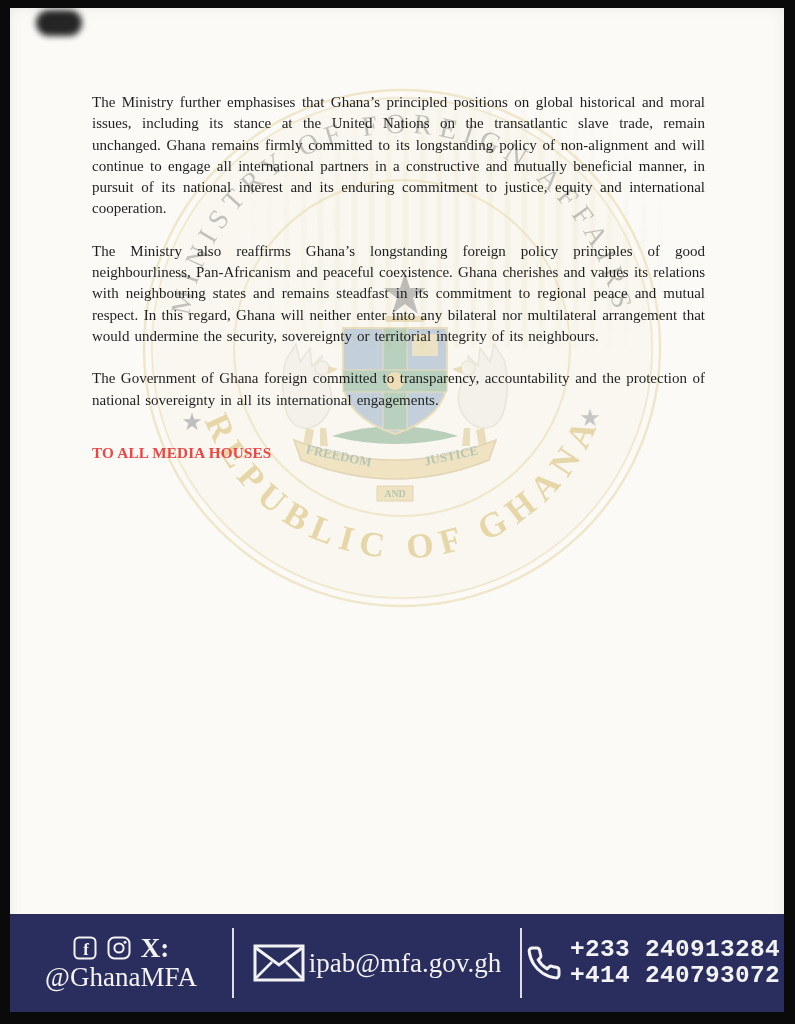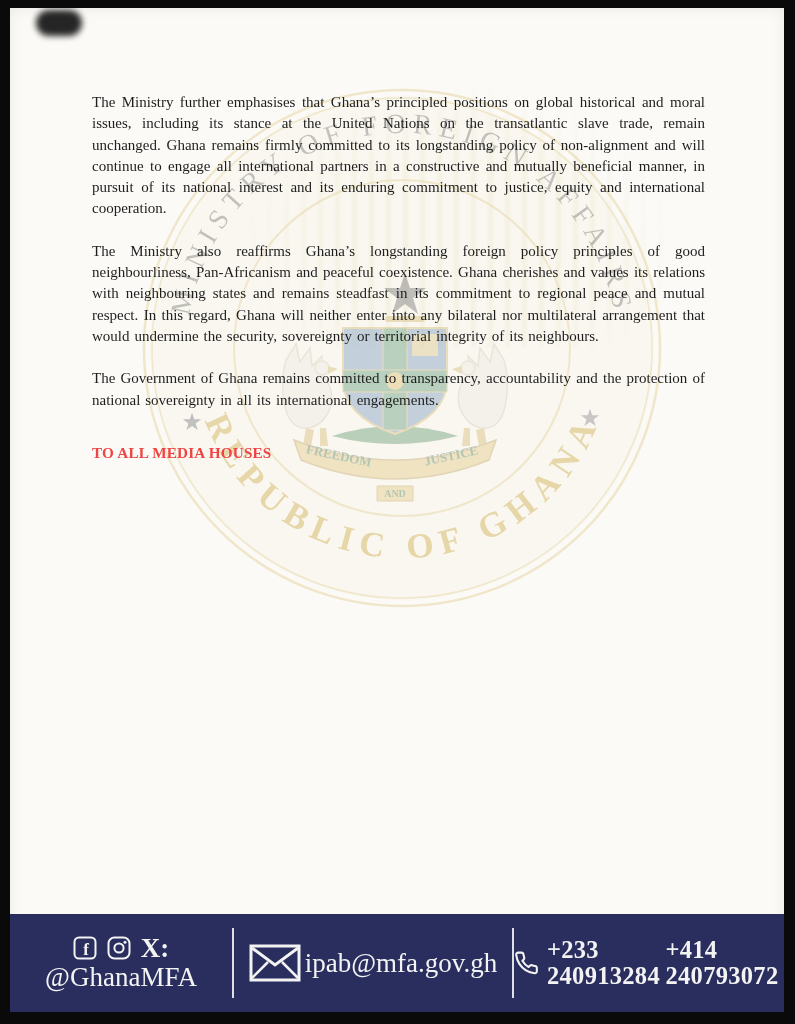--- a/index.html
+++ b/index.html
@@ -57,21 +57,21 @@
     color:#f3f3f3;
   }
   .f-social{flex:0 0 222px;display:flex;flex-direction:column;align-items:center;justify-content:center;gap:1px;}
   .icons-row{display:flex;align-items:center;gap:10px;}
   .x-label{font-size:27px;font-weight:bold;line-height:1;}
   .handle{font-size:27px;line-height:1.05;}
   .divider{width:2px;height:70px;background:#ffffff;opacity:.85;flex:0 0 auto;}
   .f-email{flex:1 1 auto;display:flex;align-items:center;justify-content:center;gap:4px;}
   .email-text{font-size:27px;}
   .f-phone{flex:0 0 262px;display:flex;align-items:center;justify-content:center;gap:8px;}
-  .phone-nums{display:flex;flex-direction:row;font-weight:bold;font-size:24.5px;line-height:1.06;letter-spacing:.3px;}
+  .phone-nums{display:flex;flex-direction:column;font-weight:bold;font-size:24.5px;line-height:1.06;letter-spacing:.3px;font-family:Liberation Mono, monospace;}
   svg{display:block;}
 </style>
 </head>
 <body>
 
 <div class="sheet">
 
   <div class="wheat-tint"></div>
 
   <svg class="seal" viewBox="0 0 520 520" aria-hidden="true">
@@ -132,21 +132,21 @@
         <text font-size="10" text-anchor="middle" x="253" y="409">AND</text>
       </g>
     </g>
   </svg>
 
   <div class="smudge"></div>
 
   <div class="doc-text">
     <p>The Ministry further emphasises that Ghana’s principled positions on global historical and moral issues, including its stance at the United Nations on the transatlantic slave trade, remain unchanged. Ghana remains firmly committed to its longstanding policy of non-alignment and will continue to engage all international partners in a constructive and mutually beneficial manner, in pursuit of its national interest and its enduring commitment to justice, equity and international cooperation.</p>
     <p>The Ministry also reaffirms Ghana’s longstanding foreign policy principles of good neighbourliness, Pan-Africanism and peaceful coexistence. Ghana cherishes and values its relations with neighbouring states and remains steadfast in its commitment to regional peace and mutual respect. In this regard, Ghana will neither enter into any bilateral nor multilateral arrangement that would undermine the security, sovereignty or territorial integrity of its neighbours.</p>
-    <p>The Government of Ghana remains committed to transparency, accountability and the protection of national sovereignty in all its international engagements.</p>
+    <p>The Government of Ghana foreign committed to transparency, accountability and the protection of national sovereignty in all its international engagements.</p>
     <div class="dist-heading">TO ALL MEDIA HOUSES</div>
   </div>
 
   <div class="footer">
 
     <div class="f-social">
       <div class="icons-row">
         <svg width="24" height="24" viewBox="0 0 24 24">
           <rect x="1.5" y="1.5" width="21" height="21" rx="4.5" fill="none" stroke="#f3f3f3" stroke-width="2"></rect>
           <text x="13" y="19" text-anchor="middle" font-family="Liberation Serif, serif" font-weight="bold" font-size="17" fill="#f3f3f3">f</text>

